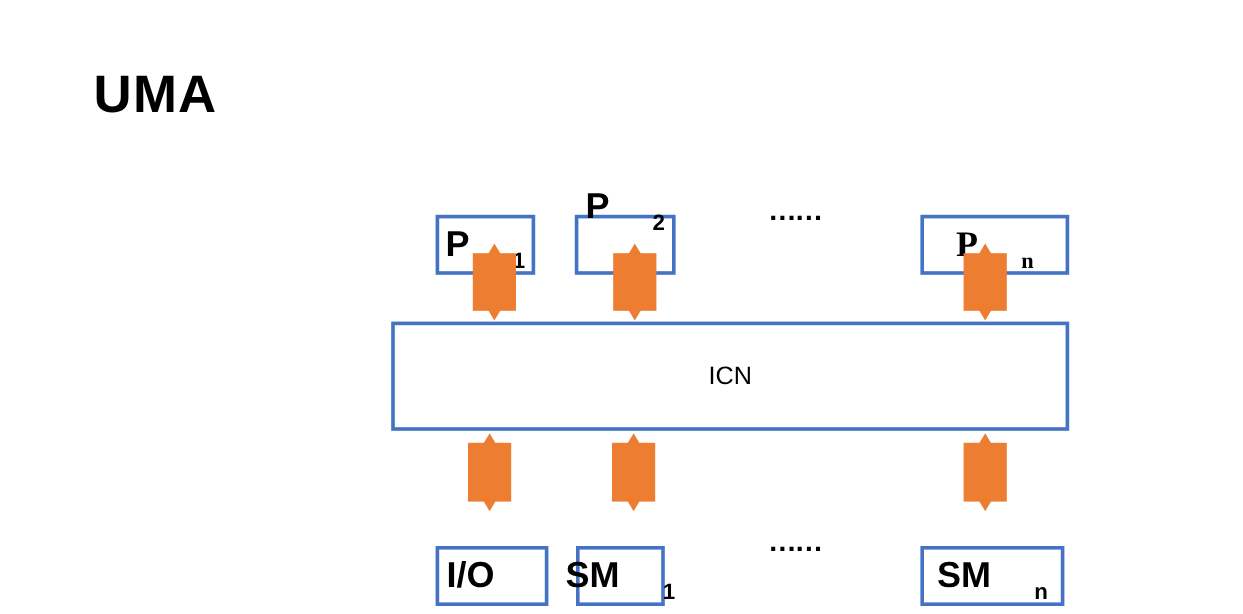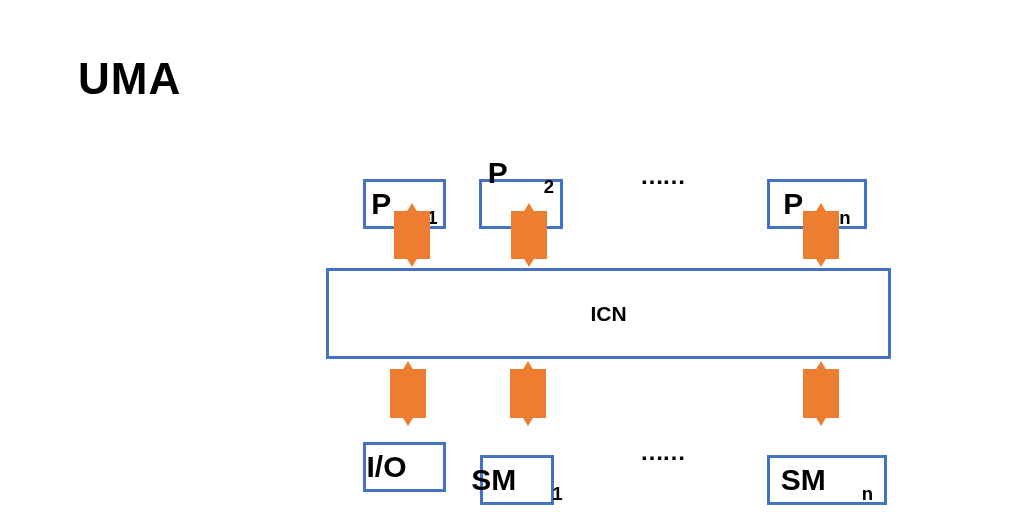--- a/index.html
+++ b/index.html
@@ -51,21 +51,21 @@
     left: 290px;
     top: 232px;
     width: 565px;
     height: 91px;
     border: 3px solid var(--blue);
     background: #ffffff;
     display: flex;
     flex-direction: row;
     align-items: center;
     justify-content: center;
-    font-weight: bold;
+    font-weight: normal;
     font-size: 21px;
     line-height: 1.6;
     color: var(--ink);
     text-align: center;
   }
   .dots {
     position: absolute;
     width: 90px;
     height: 50px;
     display: flex;
@@ -120,21 +120,21 @@
   <div class="box" style="left:327px; top:115px; width:83px; height:50px;">
     <span><span>P</span><sub>1</sub></span>
   </div>
 
   <div class="box" style="left:443px; top:115px; width:84px; height:50px;align-items:flex-end;">
     <span><span>P</span><sub>2</sub></span>
   </div>
 
   <div class="dots" style="left:581px; top:115px;">……</div>
 
-  <div class="box" style="left:731px; top:115px; width:100px; height:50px;">
+  <div class="box" style="left:731px; top:115px; width:124px; height:50px;font-family:Liberation Serif, serif;">
     <span><span>P</span><sub>n</sub></span>
   </div>
 
   <div class="varrow" style="left:358px; top:167px; height:64px;">
       <span class="line"></span>
     </div>
   <div class="varrow" style="left:475px; top:167px; height:64px;">
       <span class="line"></span>
     </div>
   <div class="varrow" style="left:767px; top:167px; height:64px;">
@@ -148,21 +148,21 @@
   <div class="varrow" style="left:354px; top:325px; height:65px;">
       <span class="line"></span>
     </div>
   <div class="varrow" style="left:474px; top:325px; height:65px;">
       <span class="line"></span>
     </div>
   <div class="varrow" style="left:767px; top:325px; height:65px;">
       <span class="line"></span>
     </div>
 
-  <div class="box" style="left:327px; top:378px; width:83px; height:50px;">
+  <div class="box" style="left:327px; top:391px; width:94px; height:50px;">
     <span><span>I/O</span><sub></sub></span>
   </div>
 
   <div class="box" style="left:444px; top:391px; width:74px; height:50px;">
     <span><span>SM</span><sub>1</sub></span>
   </div>
 
   <div class="dots" style="left:581px; top:391px;">……</div>
 
   <div class="box" style="left:731px; top:391px; width:120px; height:50px;text-align:center;">

